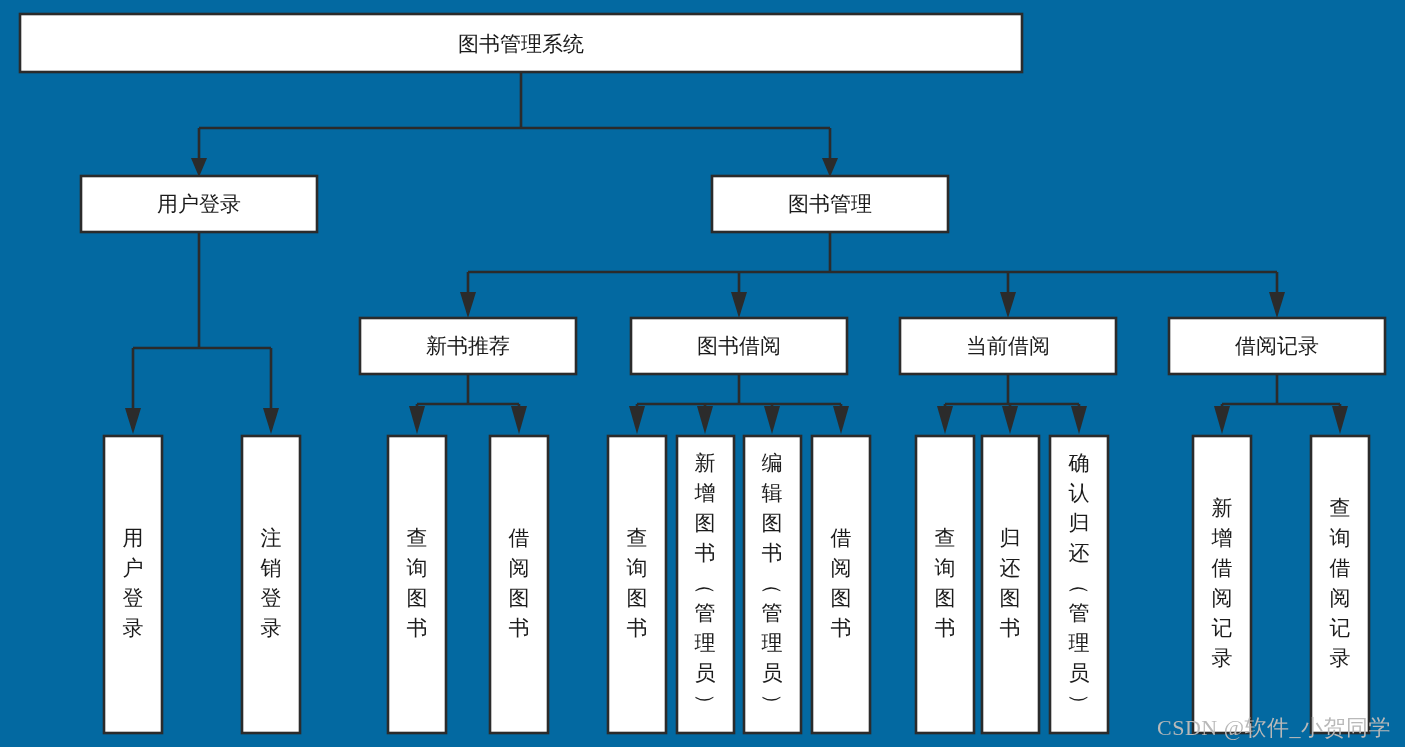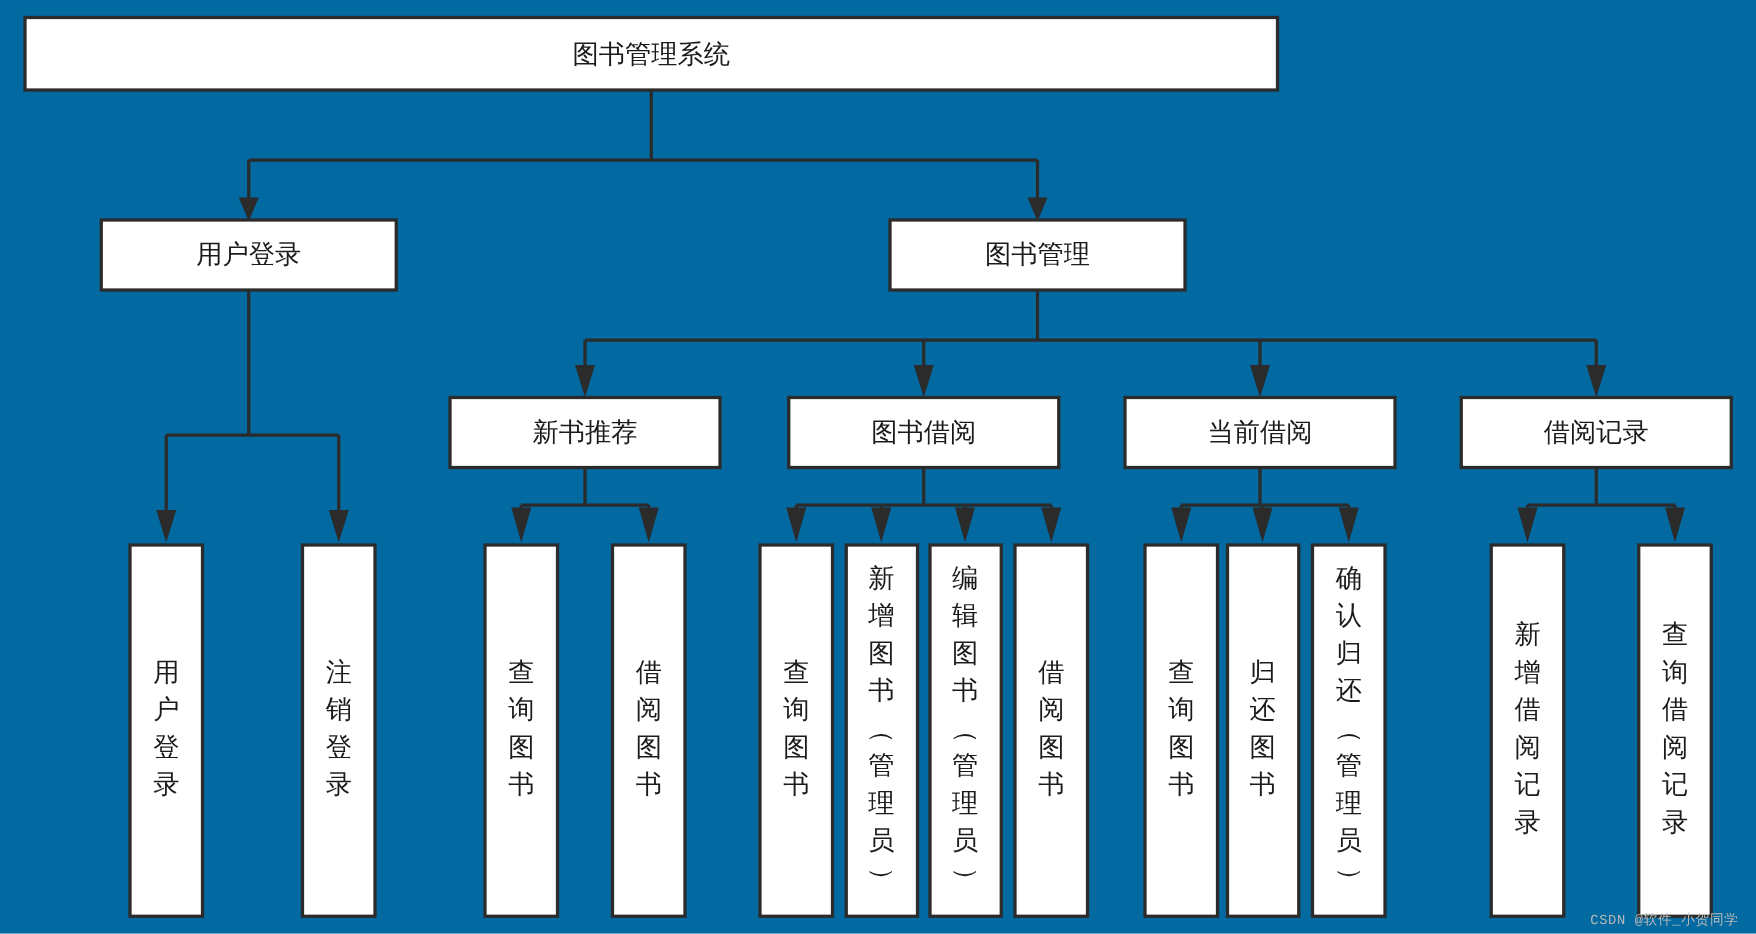--- a/index.html
+++ b/index.html
@@ -52,22 +52,22 @@
     font-family: "Liberation Sans", "DejaVu Sans", sans-serif;
     fill: #1b1b1b;
     font-size: 21px;
     text-anchor: middle;
     dominant-baseline: middle;
   }
   .watermark {
     position: absolute;
     right: 14px;
     bottom: 4px;
-    font-family: Liberation Mono, monospace;
-    font-size: 11px;
+    font-family: Liberation Serif, serif;
+    font-size: 22px;
     color: #b9b9b9;
     letter-spacing: 0.5px;
     white-space: nowrap;
     pointer-events: none;
   }
 </style>
 </head>
 <body>
 
 <div id="diagram-canvas">

